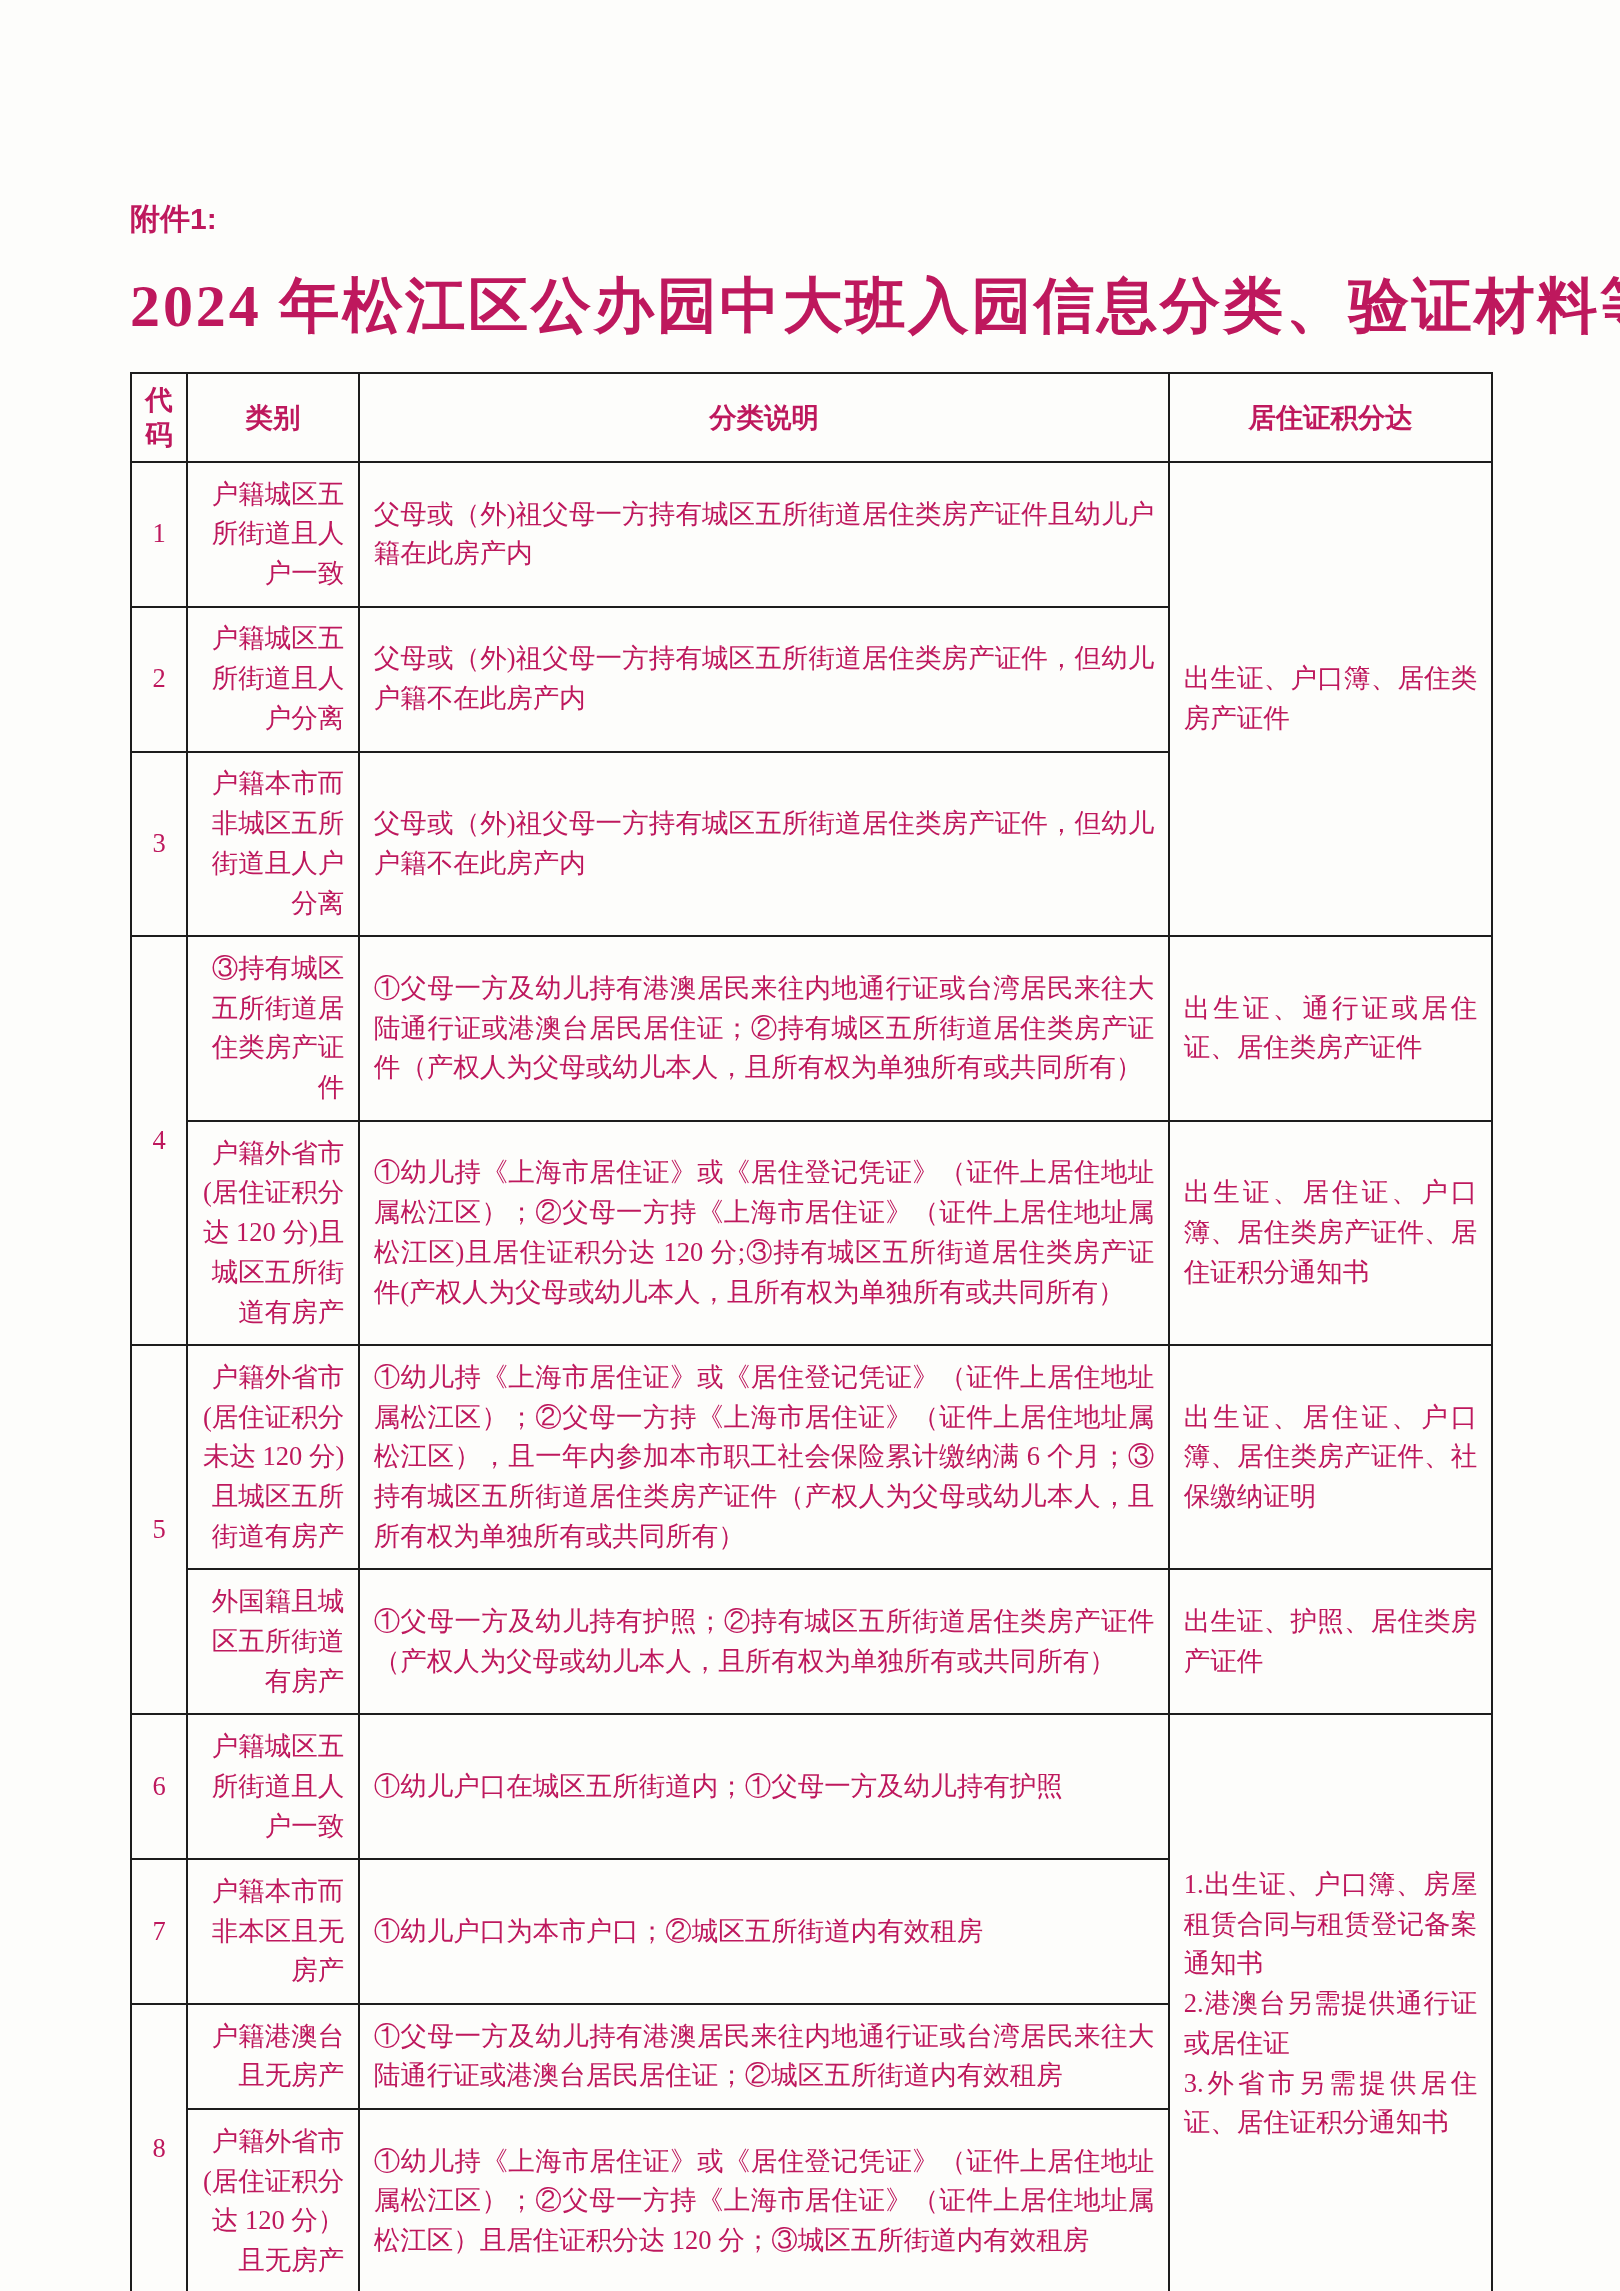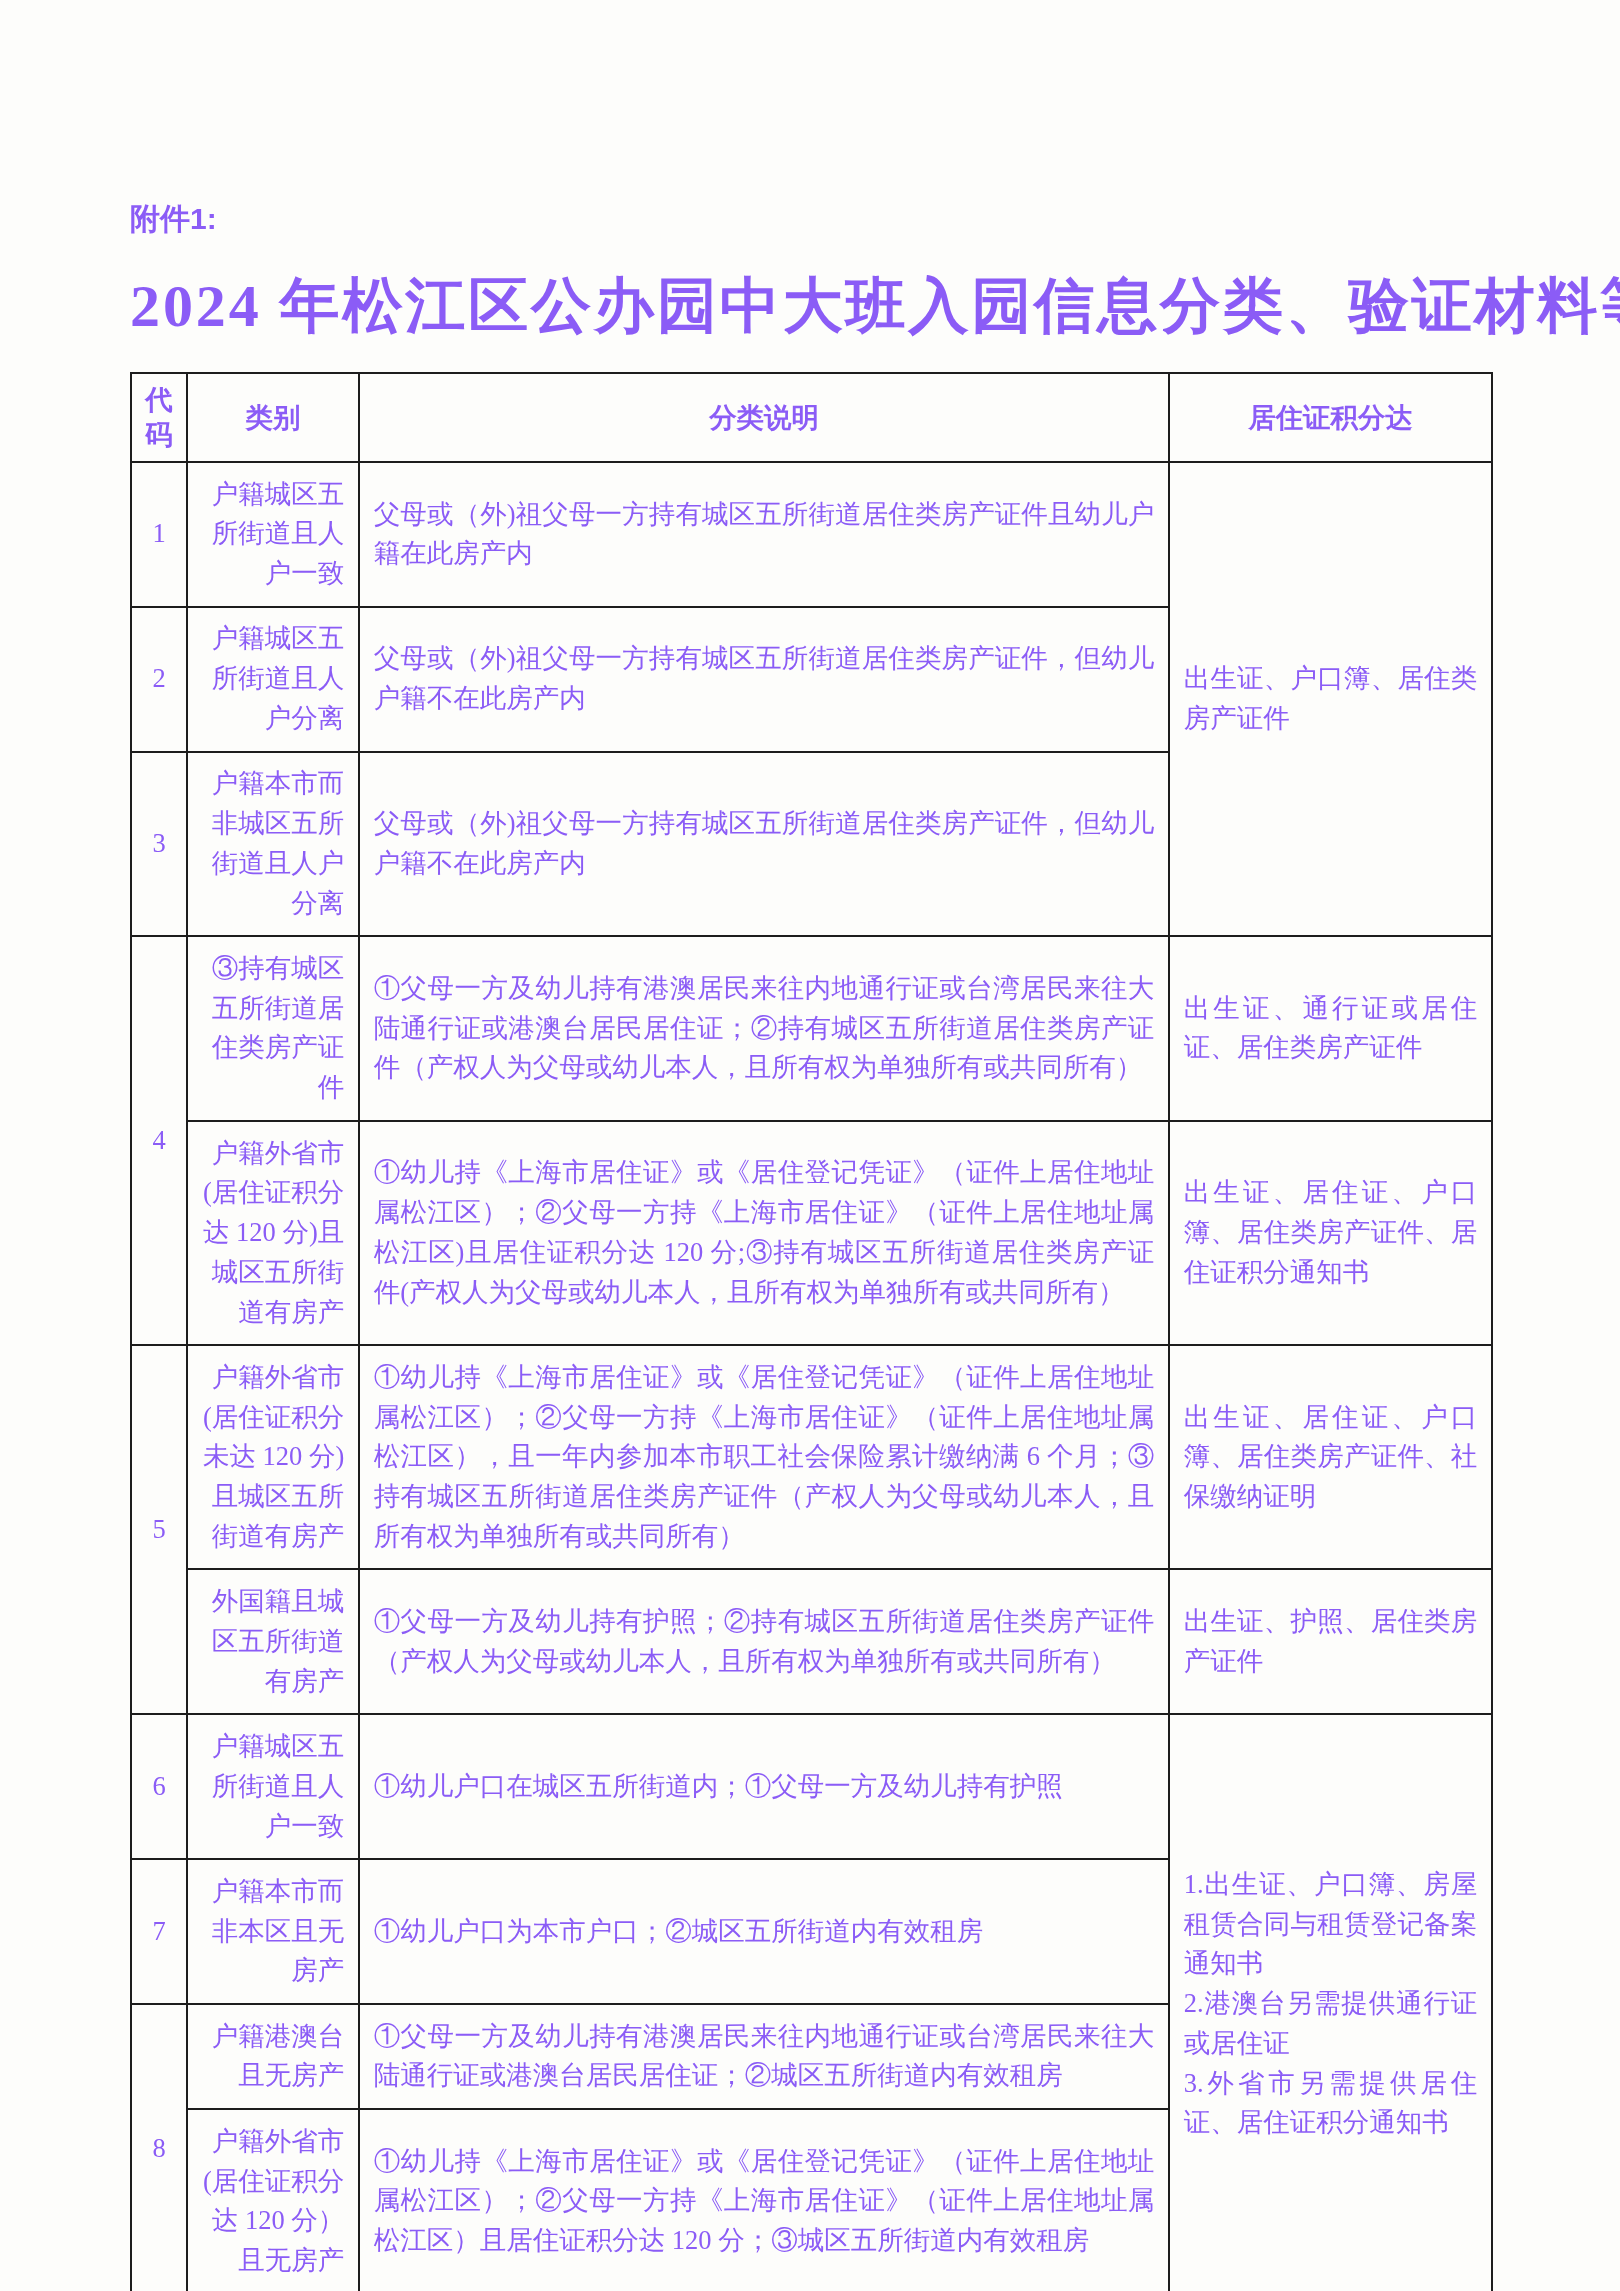--- a/index.html
+++ b/index.html
@@ -1,21 +1,21 @@
 <!DOCTYPE html>
 <html lang="zh"><head>
 <meta charset="utf-8">
 <style>
   html,body{margin:0;padding:0;background:#e9e9e7;}
   .sheet{
     position:relative;
     width:1620px;height:2292px;
     margin:0 auto;
     background:#fdfdfb;
-    color:#8b5cf6;
+    color:#be185d;
     font-family:"Liberation Serif","DejaVu Serif",serif;
     overflow:hidden;
     text-decoration:underline;
   }
   .content{position:absolute;left:130px;top:0;width:1362px;}
   .attachment{
     margin-top:199px;
     font-family:"Liberation Sans","DejaVu Sans",sans-serif;
     font-weight:bold;font-size:30px;
   }

